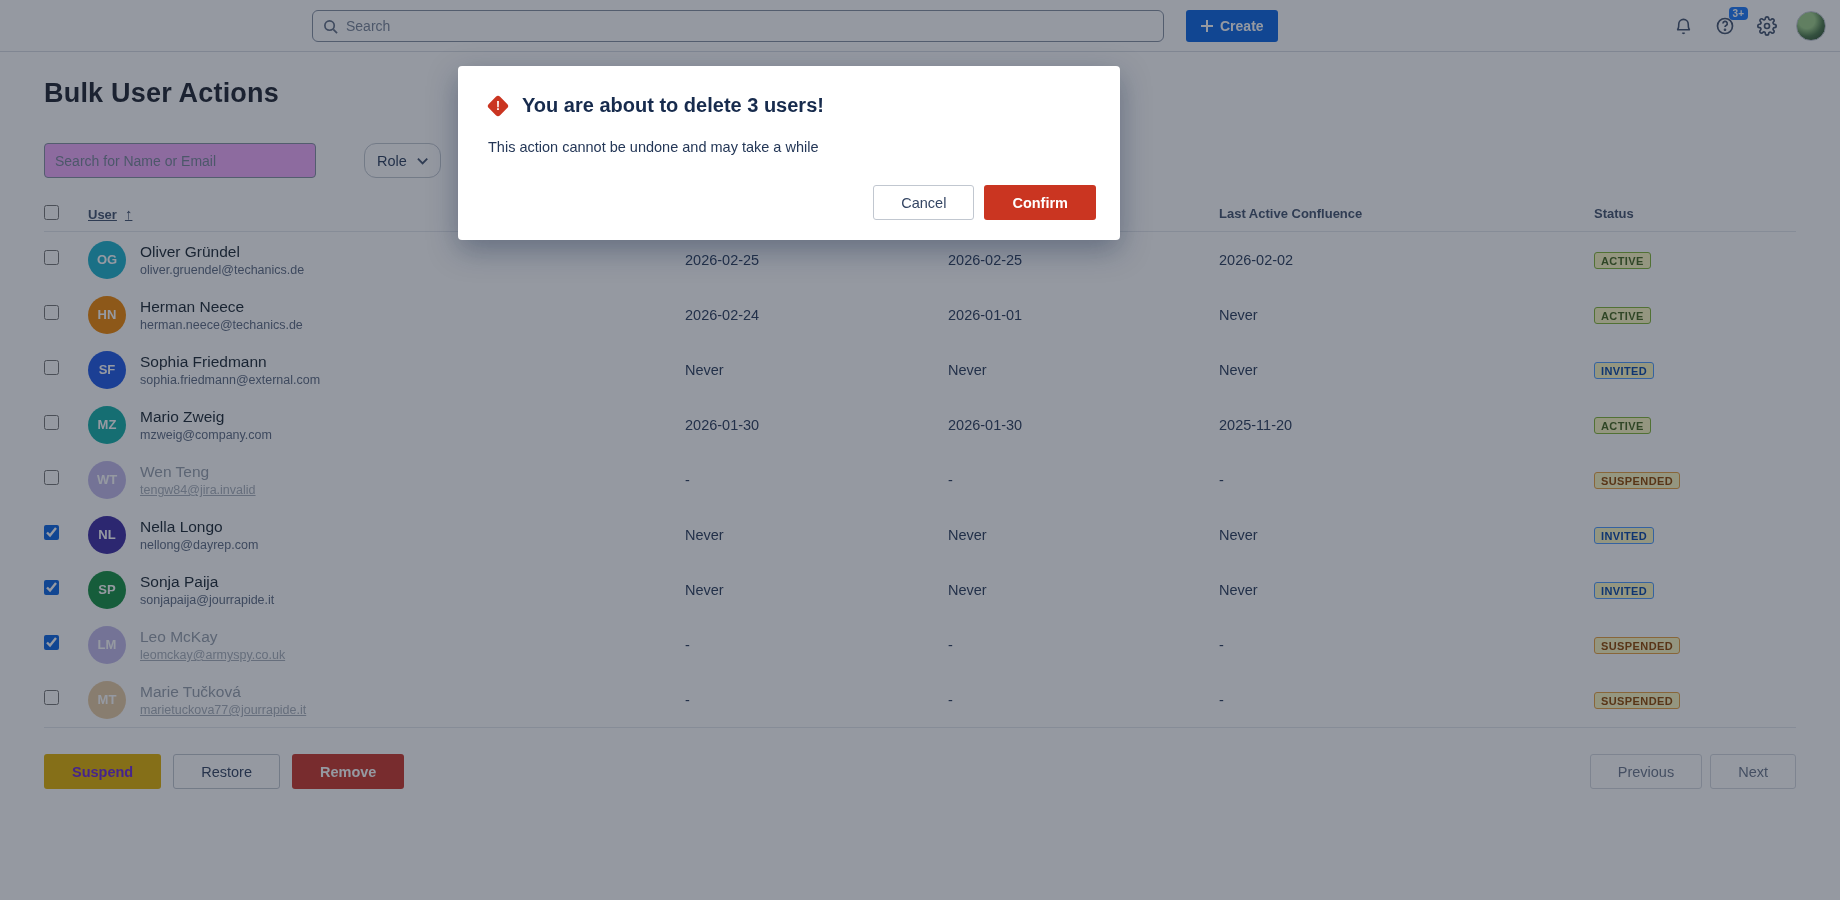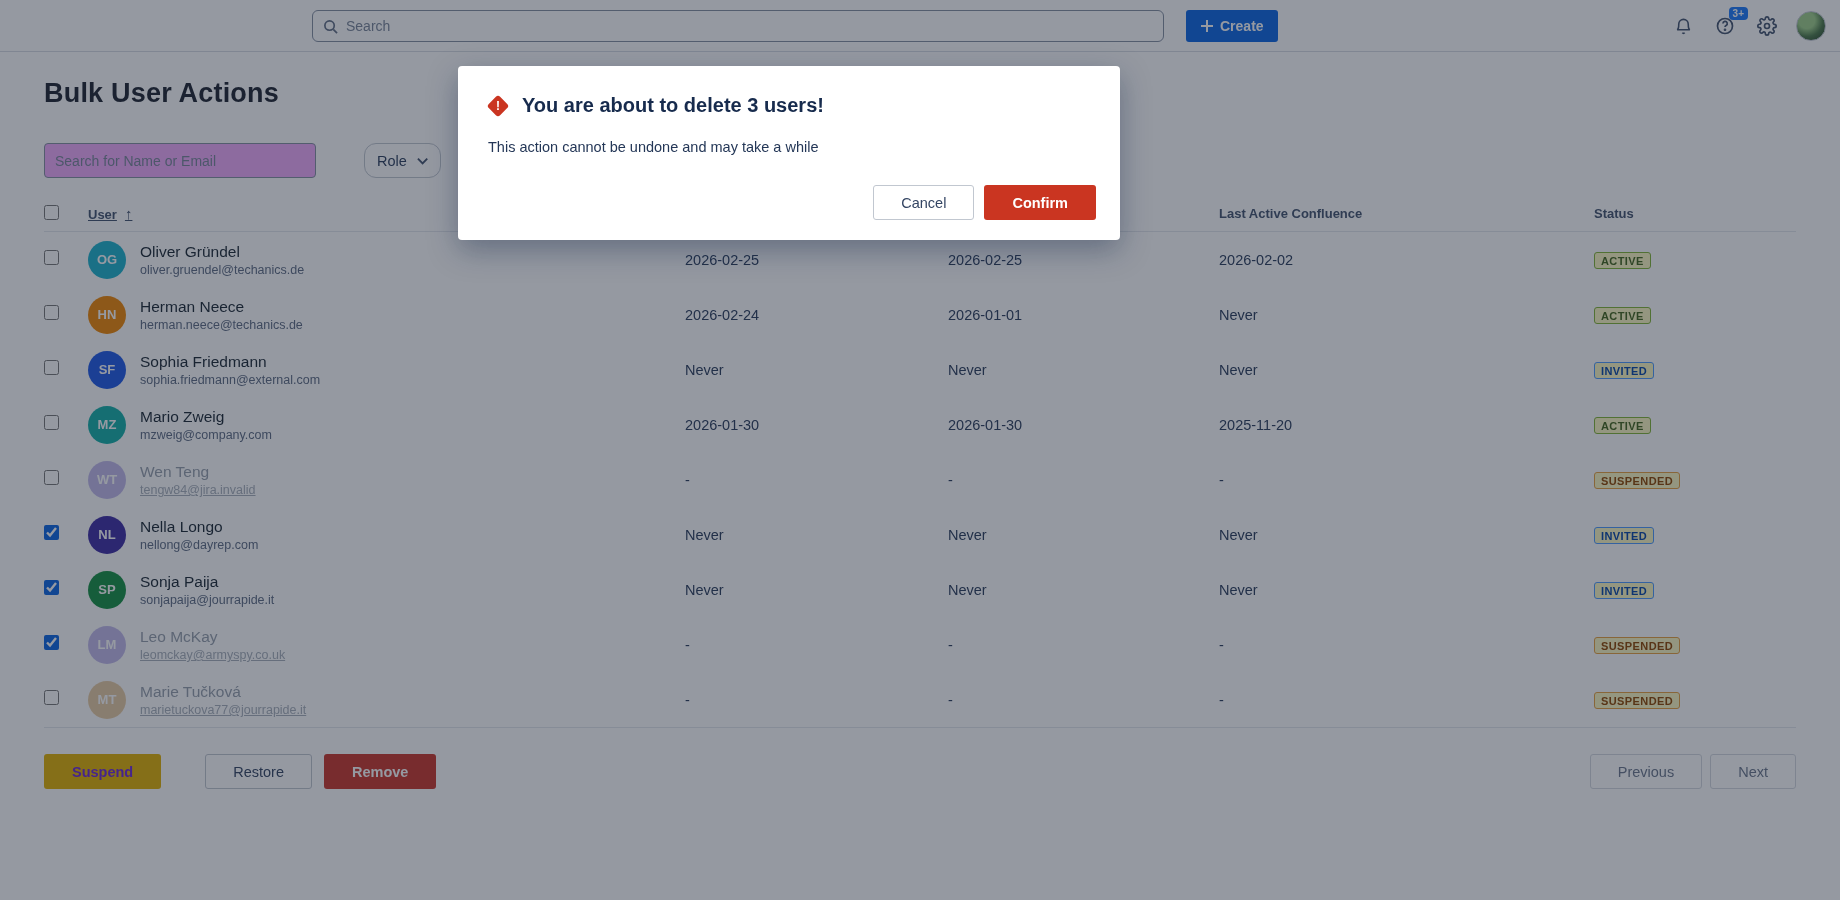--- a/index.html
+++ b/index.html
@@ -63,21 +63,21 @@
     padding:2px 6px 1px; border-radius:3px; border:1px solid; background:#fef9c3; }
   .lozenge.active { color:#44661d; border-color:#82b536; }
   .lozenge.invited { color:#0747a6; border-color:#4c9aff; }
   .lozenge.suspended { color:#8f4700; border-color:#e8a13f; }
 
   
   .actions { display:flex; align-items:center; margin-top:26px; gap:12px; }
   .btn { height:35px; padding:0 27px; border-radius:3px; font-size:14.5px; font-weight:600;
     border:1px solid transparent; cursor:pointer; font-family:inherit; }
   .btn.suspend { background:#e2b203; color:#6d28d9; }
-  .btn.restore { background:#fff; color:#344563; border-color:#c1c7d0; font-weight:400;margin-left:32px; }
+  .btn.restore { background:#fff; color:#344563; border-color:#c1c7d0; font-weight:400; }
   .btn.remove  { background:#c9372c; color:#fff; }
   .pager { margin-left:auto; display:flex; gap:8px; }
   .btn.pager-btn { background:#fff; color:#6b778c; border-color:#d5d9e0; font-weight:400; }
 
   
   .overlay { position:fixed; inset:0; background:rgba(23,33,51,.46); z-index:40; }
   .modal { position:fixed; left:458px; top:66px; width:662px; height:174px; background:#fff;
     border-radius:4px; z-index:50; box-shadow:0 10px 30px rgba(9,30,66,.35); padding:28px 30px 20px; }
   .modal-head { display:flex; align-items:center; gap:14px; }
   .warn-icon { width:16px; height:16px; background:#ca3521; transform:rotate(45deg);

